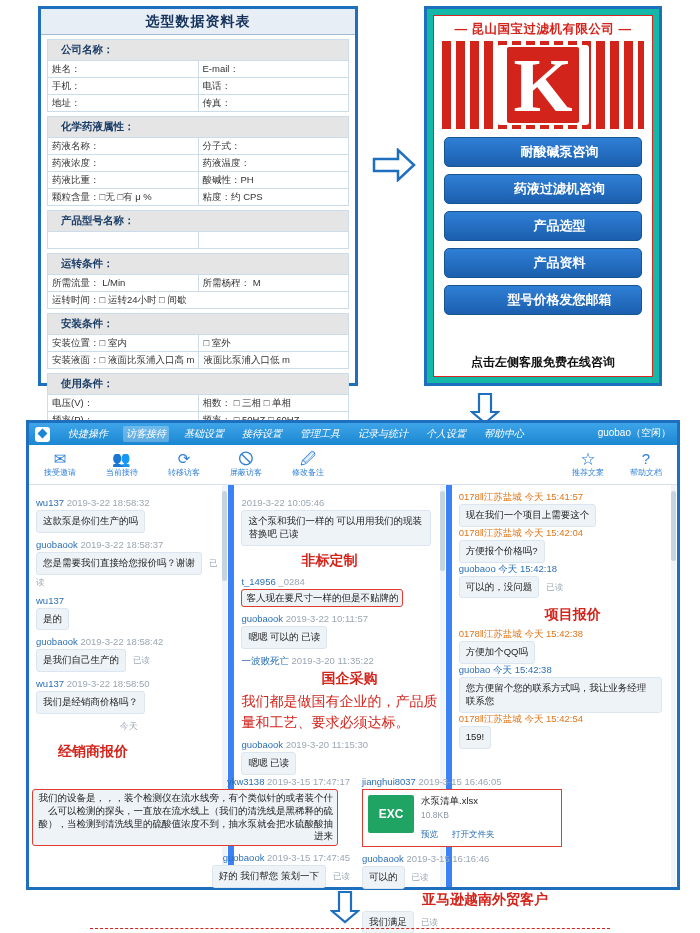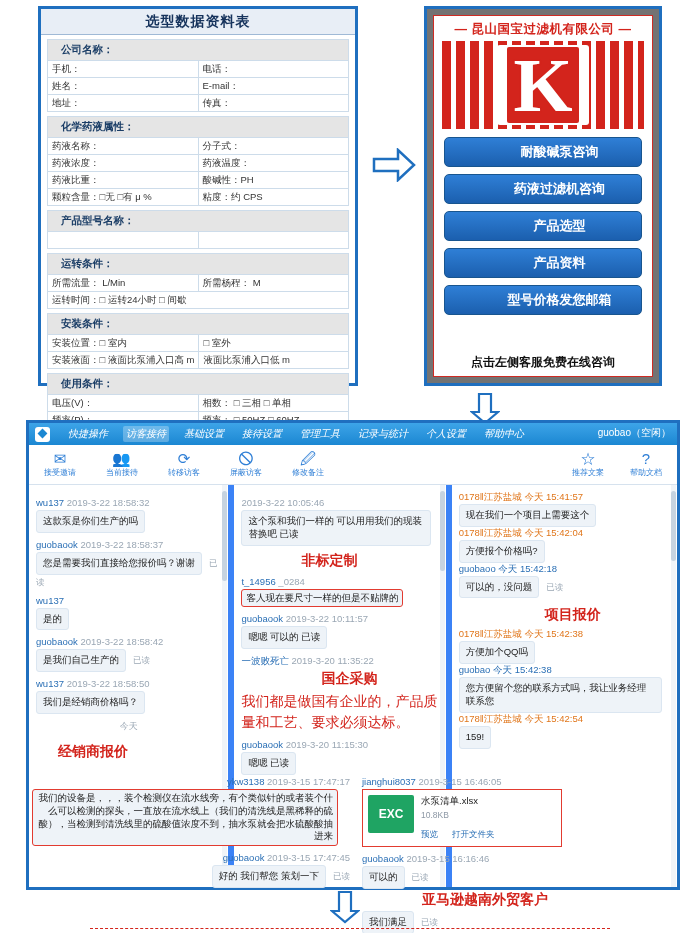--- a/index.html
+++ b/index.html
@@ -39,21 +39,21 @@
   .arrow-right{
     position:absolute; left:372px; top:148px; width:44px; height:34px;
   }
   .arrow-down{
     position:absolute; width:30px; height:40px;
   }
 
   
   .banner{
     position:absolute; left:424px; top:6px; width:238px; height:380px;
-    border:3px solid #1f6fbf; background:#737373; padding:6px;
+    border:3px solid #1f6fbf; background:#14b8a6; padding:6px;
   }
   .banner-inner{
     border:1px solid #cf2b23; height:100%; background:#ffffff;
     display:flex; flex-direction:column;
   }
   .banner-head{
     text-align:center; font-size:12.5px; font-weight:bold; color:#d3241c;
     padding:5px 0 3px; letter-spacing:0.5px;
   }
   .k-block{
@@ -161,26 +161,26 @@
 <body>
 
 <div class="form-card">
   <div class="form-title">选型数据资料表</div>
   <div class="form-body">
 
     <div class="sec-head">公司名称：</div>
     <table class="grid">
       <tbody>
           <tr>
+            <td class="lbl">姓名：</td>
+            <td>E-mail：</td>
+          </tr>
+      <tr>
             <td class="lbl">手机：</td>
             <td>电话：</td>
-          </tr>
-      <tr>
-            <td class="lbl">姓名：</td>
-            <td>E-mail：</td>
           </tr>
       <tr>
             <td class="lbl">地址：</td>
             <td>传真：</td>
           </tr>
     </tbody>
       </table>
     <div class="spacer"></div>
 
     <div class="sec-head">化学药液属性：</div>

